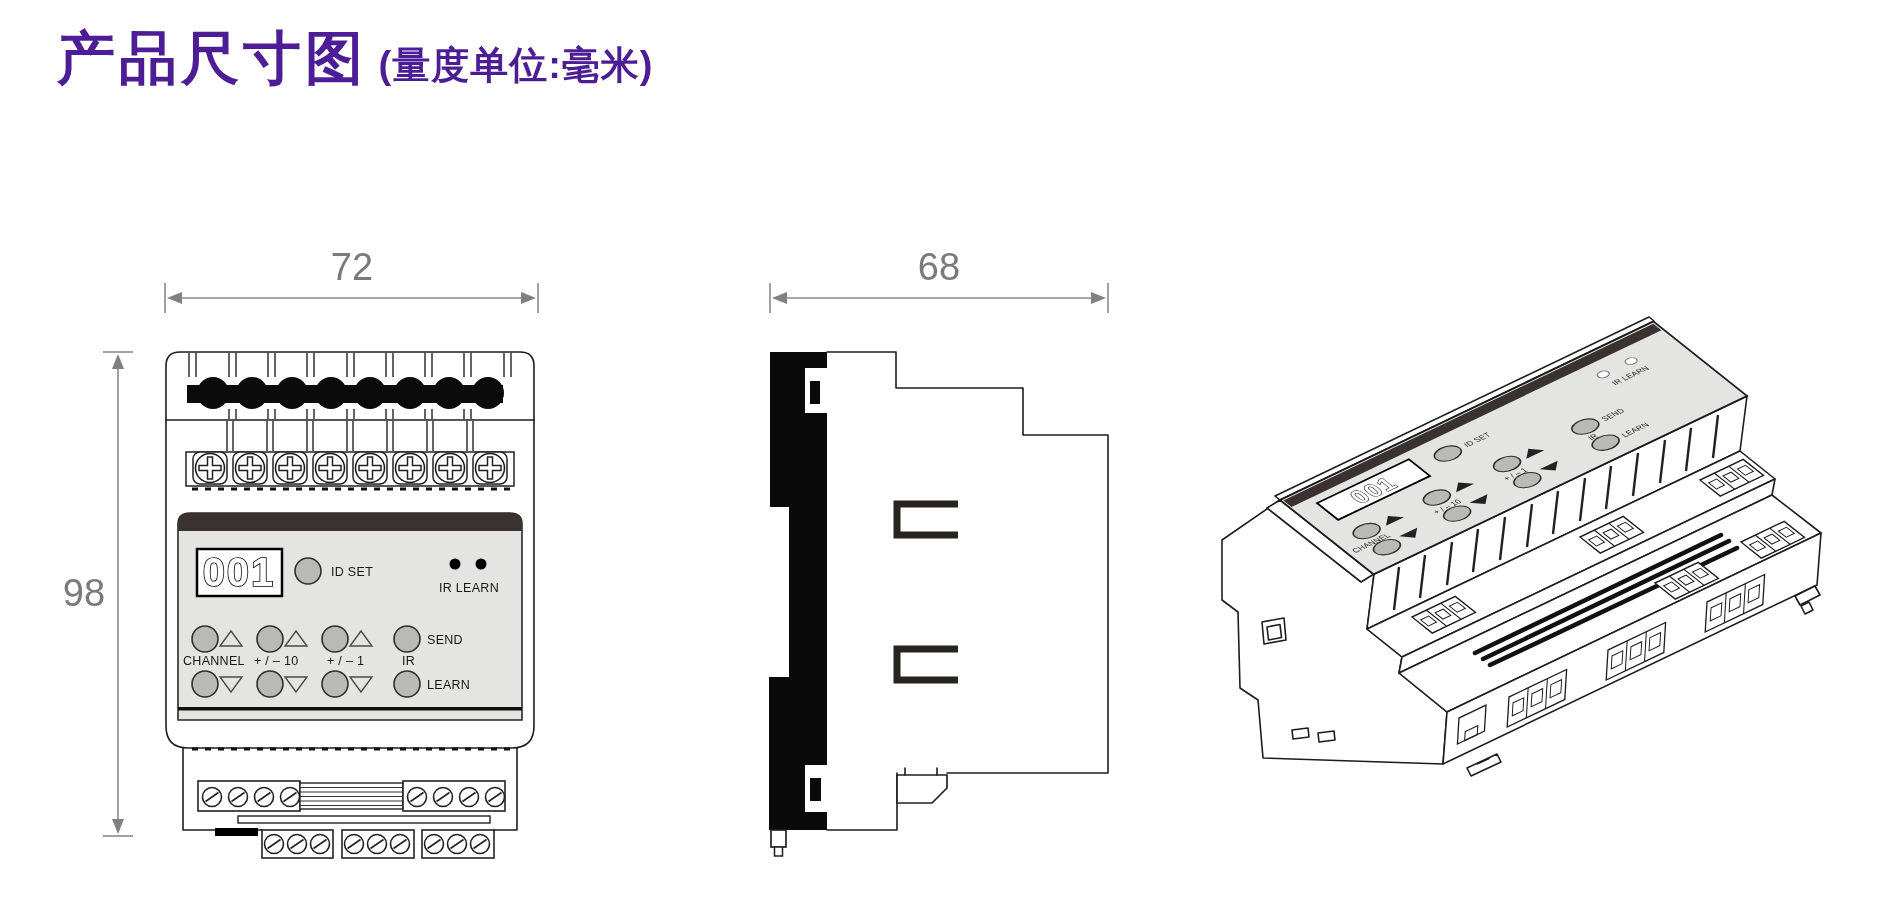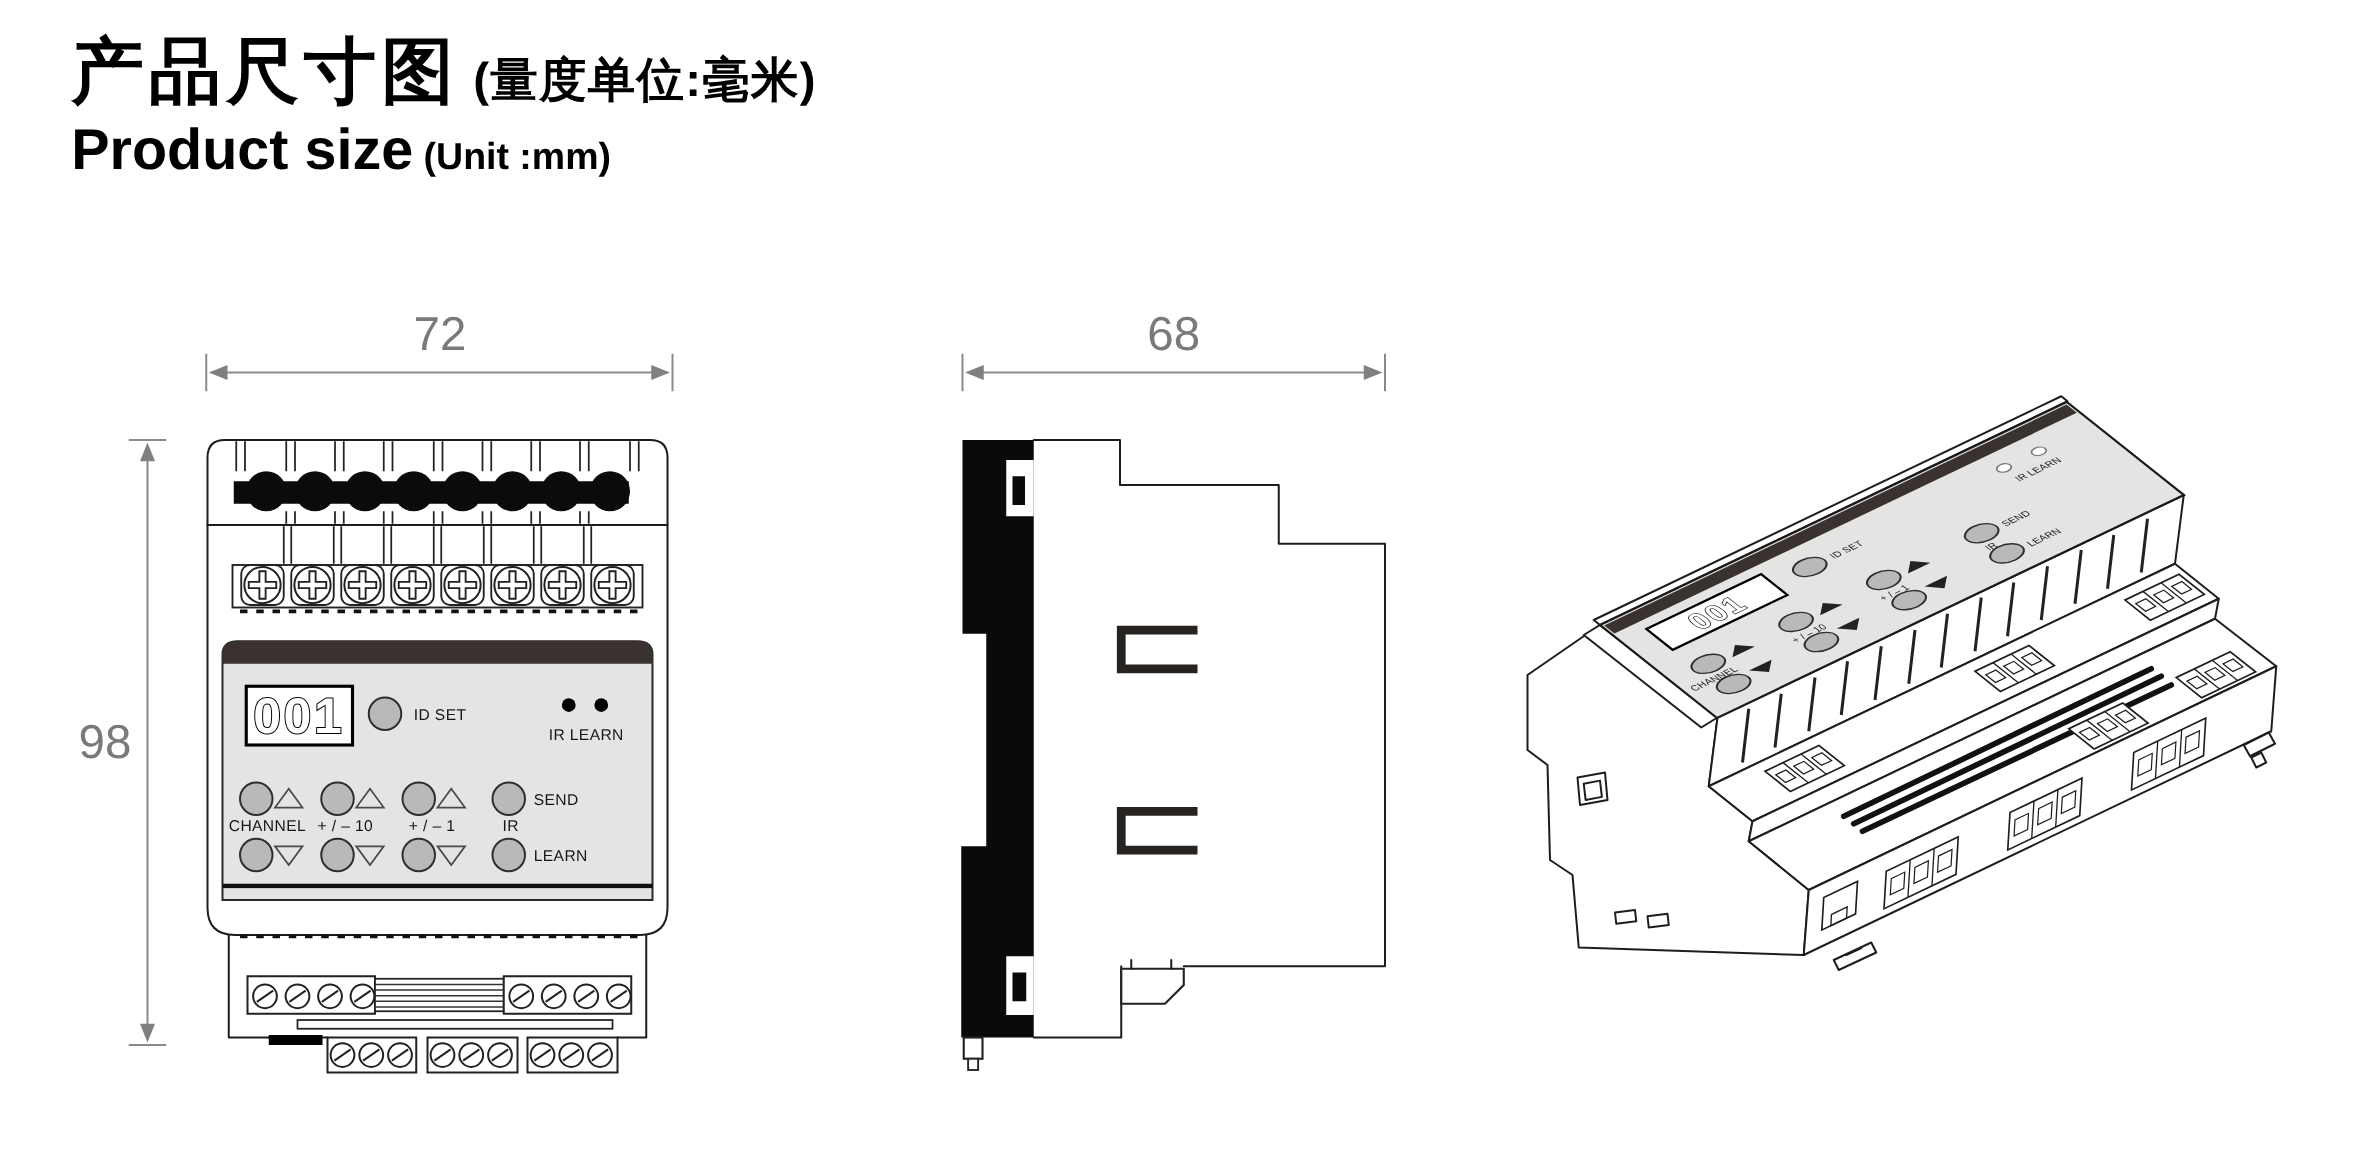--- a/index.html
+++ b/index.html
@@ -1,37 +1,36 @@
 <!DOCTYPE html>
 <html><head>
 <meta charset="utf-8">
 <style>
   html,body{margin:0;padding:0;background:#fff;}
   .canvas{position:relative;width:1885px;height:921px;background:#fff;overflow:hidden;
           font-family:"Liberation Sans",sans-serif;}
-  header{position:absolute;left:57px;top:28px;color:#000000;line-height:1.05;}
+  header{position:absolute;left:57px;top:28px;color:#4c1d95;line-height:1.05;}
   .t-cn{font-size:58px;font-weight:800;letter-spacing:4px;}
   .t-cn .sfx{font-size:38px;letter-spacing:1px;font-weight:800;}
   .t-en{font-size:46px;font-weight:800;letter-spacing:0px;margin-top:6px;}
   .t-en .sfx{font-size:30px;font-weight:800;}
   svg text{font-family:"Liberation Sans",sans-serif;}
   .dim-text{fill:#7a7a7a;font-size:38px;}
   .lbl{fill:#161616;font-size:12.5px;letter-spacing:0.3px;}
   .ilbl{fill:#222;font-size:8px;letter-spacing:0.2px;}
   .ln{stroke:#1d1d1d;stroke-width:1.6;fill:none;stroke-linejoin:round;stroke-linecap:round;}
   .face{fill:#ffffff;stroke:#1d1d1d;stroke-width:1.6;stroke-linejoin:round;}
 </style>
 </head>
 <body>
 
 <div class="canvas">
 
   <header>
     <div class="t-cn"><span>产品尺寸图</span><span class="sfx"> (量度单位:毫米)</span></div>
-    <div class="t-en"><span>Product size</span><span class="sfx"> (Unit :mm)</span></div>
   </header>
 
   <svg width="1885" height="921" viewBox="0 0 1885 921">
     <defs>
       <symbol id="ph-screw" overflow="visible">
         <rect x="-17" y="-16" width="34" height="32" rx="7" fill="#fff" stroke="#222" stroke-width="1.5"></rect>
         <circle r="14.5" fill="#fff" stroke="#222" stroke-width="1.6"></circle>
         <path d="M-2.5,-11 H2.5 V-2.5 H11 V2.5 H2.5 V11 H-2.5 V2.5 H-11 V-2.5 H-2.5 Z" fill="#fff" stroke="#222" stroke-width="1.5"></path>
       </symbol>
       <symbol id="slot-screw" overflow="visible">

